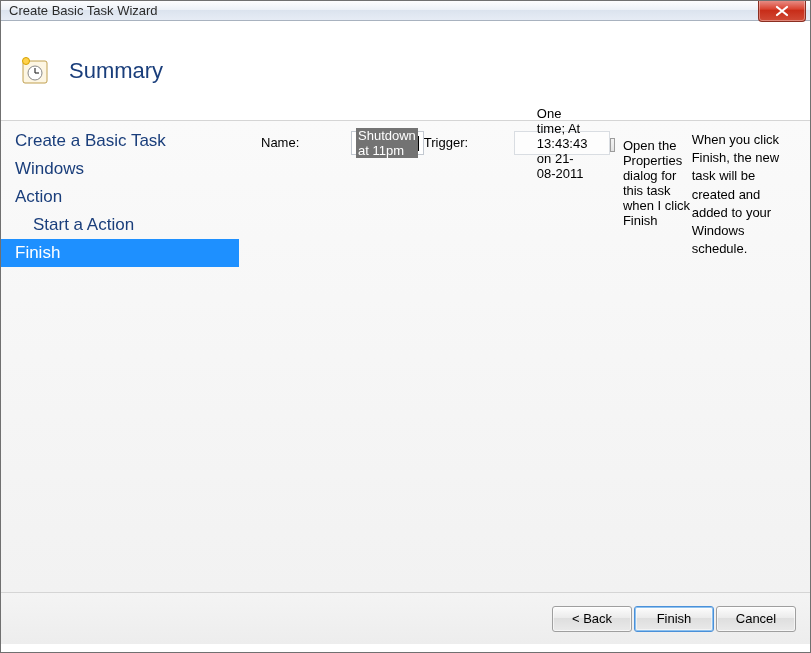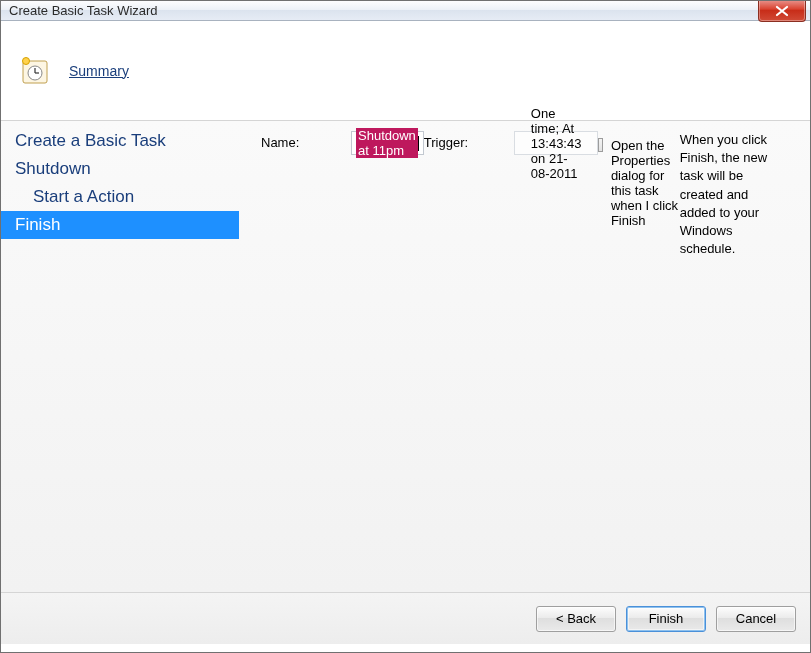--- a/index.html
+++ b/index.html
@@ -50,23 +50,22 @@
     align-items: center;
     padding-left: 18px;
     border-bottom: 1px solid #d5d5d5;
   }
   .header-icon {
     width: 32px; height: 32px;
     display:flex; align-items:center; justify-content:center;
     margin-right: 18px;
   }
   .header-title {
-    font-size: 14px;
+    font-size: 22px;
     color: #1a3e7b;
-    text-decoration: underline;
   }
   
   .content {
     flex: 1;
     display: flex;
     background: #f5f5f5;
     background: linear-gradient(#fafafa, #f2f2f2);
   }
   .sidebar {
     width: 238px;
@@ -102,63 +101,63 @@
   .form-label { width: 90px; padding-top: 4px; color: #000; }
   .name-field {
     flex: 1;
     height: 24px;
     background: #fff;
     border: 1px solid #c2c8d0;
     padding: 2px 4px;
     display:flex; align-items:center;
   }
   .name-sel {
-    background: #be185d;
+    background: #737373;
     color: #fff;
     padding: 0 2px;
   }
   .caret {
     display:inline-block;
     width:1px; height:15px;
     background:#000;
     vertical-align:middle;
   }
   .desc-field {
     flex: 1;
     height: 230px;
     background: #fff;
     border: 1px solid #c2c8d0;
   }
   .ro-field {
     flex: 1;
     height: 24px;
     background: #fdfdfd;
     border: 1px solid #d9dde2;
-    padding: 2px 16px;
+    padding: 2px 22px;
     color:#000;
     display:flex; align-items:center;
   }
   .chk-row { display:flex; align-items:flex-start; margin: 7px 0 6px 0; }
   .chk {
     width:14px; height:14px;
     border:1px solid #9c9c9c;
     background: linear-gradient(#f4f4f4,#e3e3e3);
     margin-right:8px;
   }
   .hint { color:#000; line-height:1.4; padding-right:8px; }
   
   .footer {
     height: 52px;
     background: linear-gradient(#f4f4f4,#ededed);
     border-top: 1px solid #d5d5d5;
     display:flex;
     justify-content: flex-end;
     align-items:center;
     padding-right: 14px;
-    gap: 10px;
+    gap: 2px;
   }
   .btn {
     min-width: 80px;
     height: 26px;
     border: 1px solid #9f9f9f;
     border-radius: 3px;
     background: linear-gradient(#fdfdfd,#ebebeb 45%,#dedede 46%,#eaeaea);
     font-family: inherit;
     font-size: 13px;
     color:#000;
@@ -194,21 +193,22 @@
         <circle cx="7" cy="6" r="3.5" fill="#ffd24d" stroke="#d6a100"></circle>
       </svg>
     </div>
     <div class="header-title">Summary</div>
   </div>
 
   <div class="content">
 
     <div class="sidebar">
       <div class="side-item">Create a Basic Task</div>
-      <div class="side-item">Shutdown</div>
+      <div class="side-item">Windows</div>
+      <div class="side-item">Action</div>
       <div class="side-item sub">Start a Action</div>
       <div class="side-item selected">Finish</div>
     </div>
 
     <div class="main">
 
       <div class="form-row">
         <div class="form-label">Name:</div>
         <div class="name-field">
           <span class="name-sel">Shutdown at 11pm</span>

